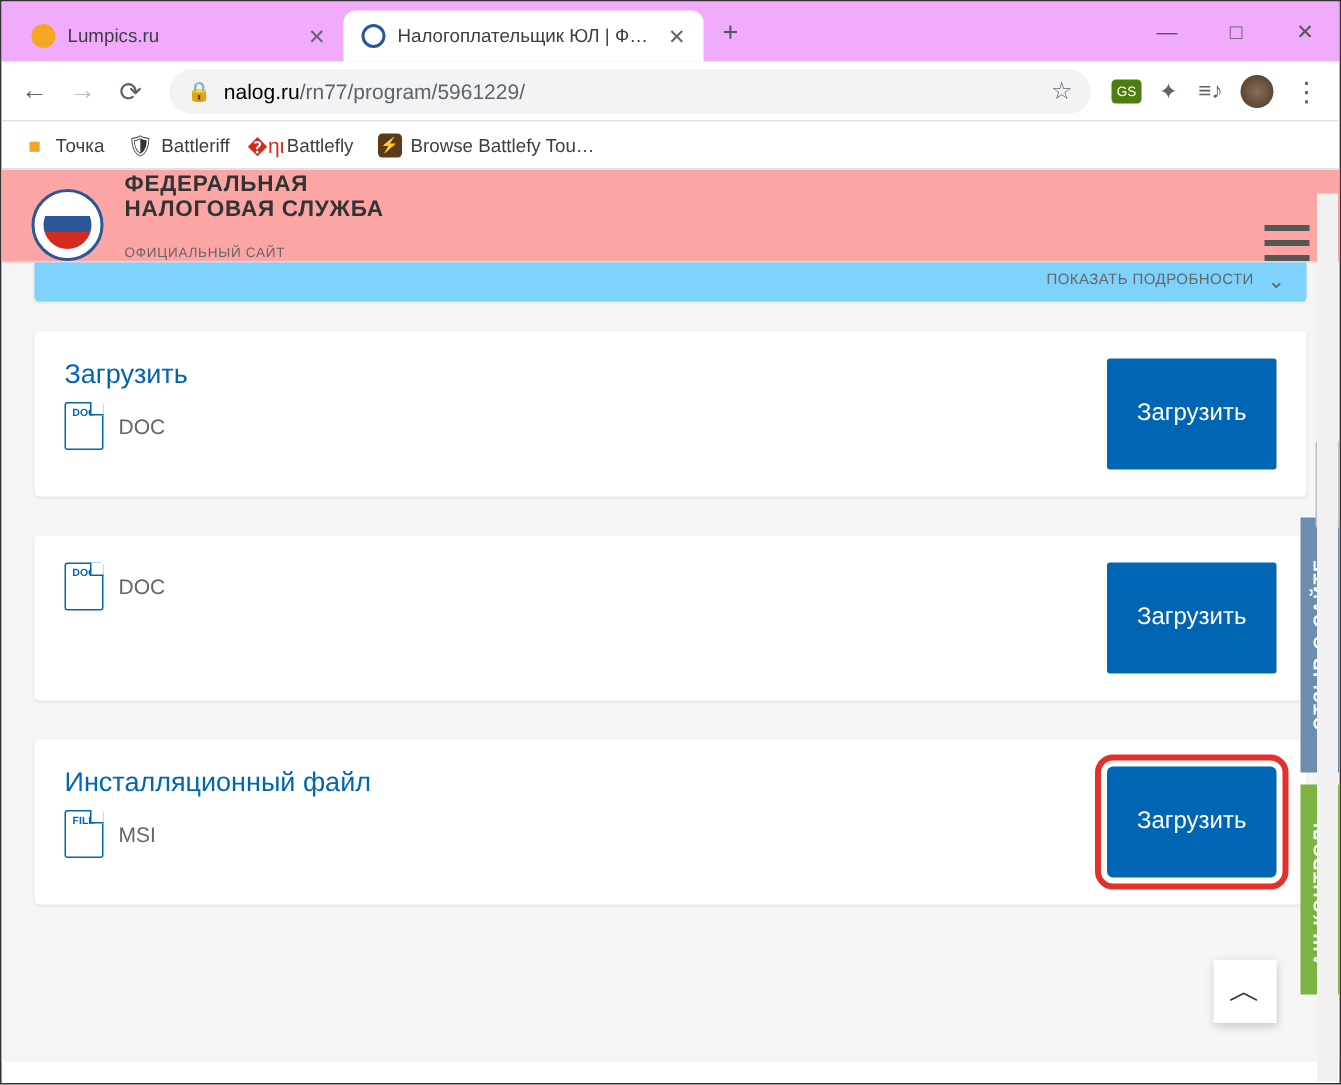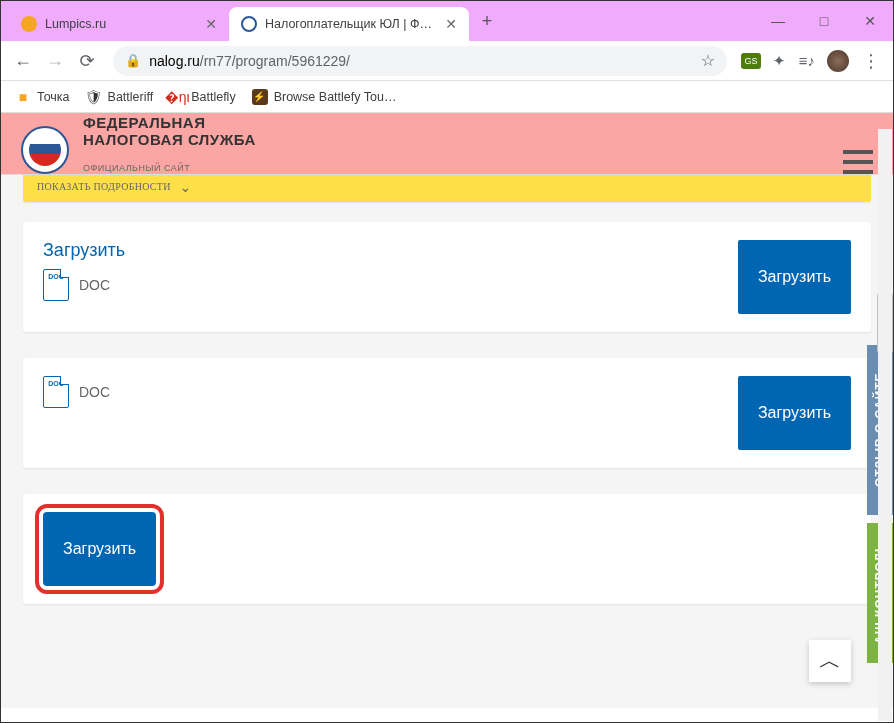--- a/index.html
+++ b/index.html
@@ -219,29 +219,29 @@
     .hamburger {
       margin-left: auto;
       width: 30px;
       height: 24px;
       display: flex;
       flex-direction: column;
       justify-content: space-between;
     }
     .hamburger span { height: 4px; background: #555; }
     .details-row {
-      background: #fde047;
+      background: #7dd3fc;
       margin: 0 22px;
       padding: 4px 14px 6px;
+      text-align: right;
       font-size: 10px;
       color: #666;
       letter-spacing: 0.3px;
       border-radius: 0 0 3px 3px;
       box-shadow: 0 1px 2px rgba(0,0,0,0.08);
-      font-family: Liberation Serif, serif;
     }
     .details-row .chev { font-size: 14px; vertical-align: middle; margin-left: 6px; }
     .content {
       padding: 20px 22px;
     }
     .version-title {
       font-size: 19px;
       color: #333;
       margin: 10px 6px 18px;
     }
@@ -461,20 +461,29 @@
           <div class="file-icon">
               <span class="file-icon-label">DOC</span>
             </div>
           <span>DOC</span>
         </div>
       </div>
       <button class="dl-btn">Загрузить</button>
     </div>
 
     <div class="dl-card highlighted">
+      <div class="dl-info">
+        <div class="dl-title">Инсталляционный файл</div>
+        <div class="dl-format">
+          <div class="file-icon">
+              <span class="file-icon-label">FILE</span>
+            </div>
+          <span>MSI</span>
+        </div>
+      </div>
       <button class="dl-btn">Загрузить</button>
     </div>
   </div>
 
   <div class="side-tab blue">ОТЗЫВ О САЙТЕ</div>
   <div class="side-tab green">АШ КОНТРОЛЬ</div>
 
   <div class="scroll-top">︿</div>
   <div class="page-scrollbar"></div>
 </div>

